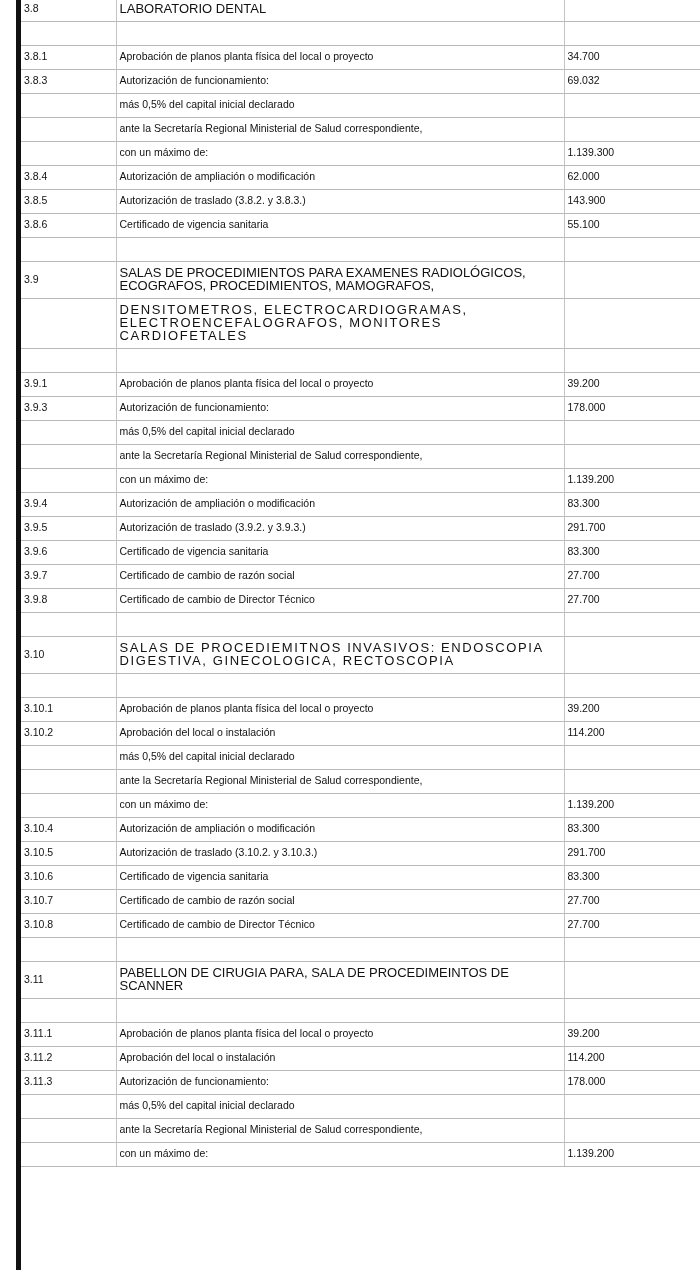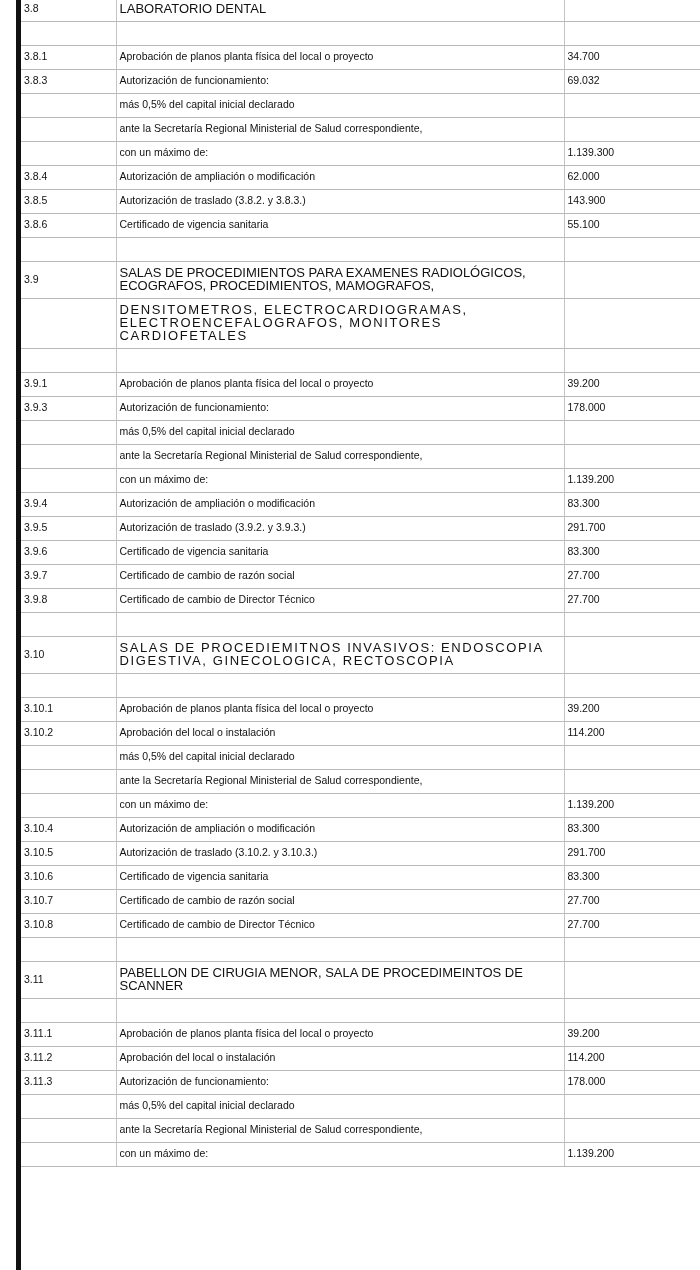--- a/index.html
+++ b/index.html
@@ -229,21 +229,21 @@
           <td class="val">27.700</td>
         </tr>
       <tr class="blank">
           <td></td>
           <td></td>
           <td></td>
         </tr>
 
       <tr class="header">
         <td class="code">3.11</td>
-        <td class="desc">PABELLON DE CIRUGIA MENOR, SALA DE PROCEDIMEINTOS DE SCANNER</td>
+        <td class="desc">PABELLON DE CIRUGIA PARA, SALA DE PROCEDIMEINTOS DE SCANNER</td>
         <td class="val"></td>
       </tr>
       <tr class="blank">
           <td></td>
           <td></td>
           <td></td>
         </tr>
       <tr>
           <td>3.11.1</td>
           <td>Aprobación de planos planta física del local o proyecto</td>

